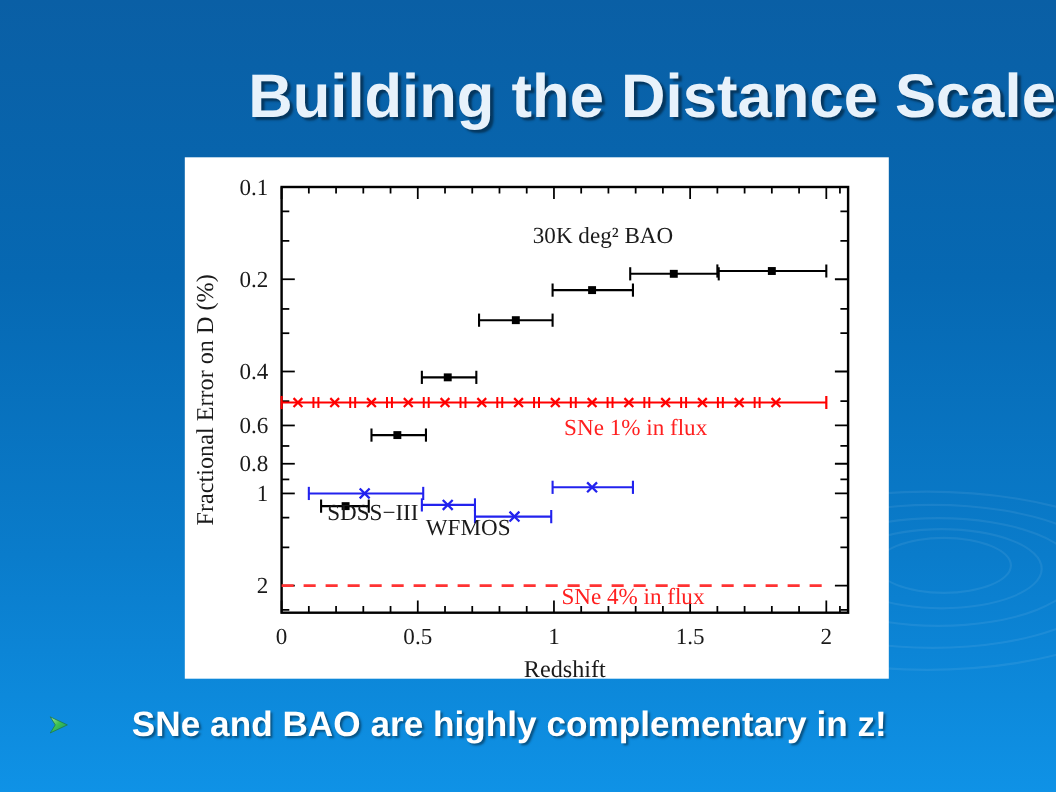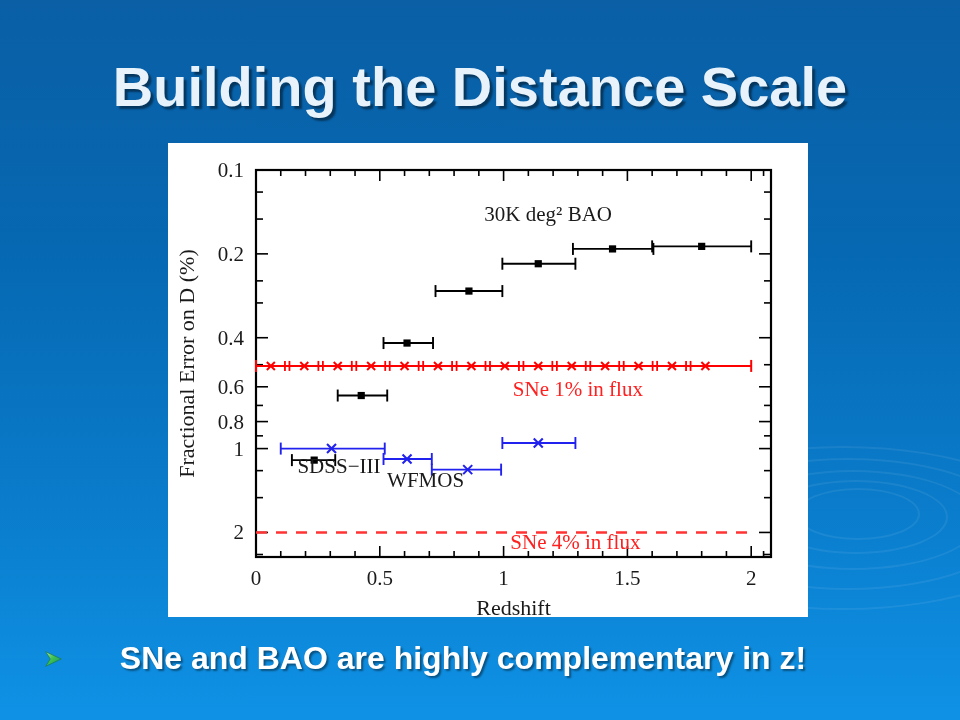--- a/index.html
+++ b/index.html
@@ -17,21 +17,21 @@
     position:absolute;border:2px solid rgba(255,255,255,0.07);
     border-radius:50%;pointer-events:none;
   }
   .r1{width:120px;height:48px;right:40px;bottom:180px;}
   .r2{width:180px;height:70px;right:12px;bottom:166px;}
   .r3{width:250px;height:96px;right:-20px;bottom:150px;}
   .r4{width:330px;height:128px;right:-55px;bottom:130px;}
   .r5{width:420px;height:160px;right:-95px;bottom:110px;}
 
   #title{
-    position:absolute;left:0;top:54px;width:960px;text-align:center;
+    position:absolute;left:0;top:54px;width:960px;text-align:right;
     font-family:"Liberation Sans", sans-serif;
     font-weight:bold;font-size:56px;letter-spacing:0px;
     color:#e8f2fb;
     text-shadow:3px 3px 2px rgba(0,0,0,0.45);
     white-space:nowrap;
   }
 
   
   #panel{
     position:absolute;left:168px;top:143px;width:640px;height:474px;

